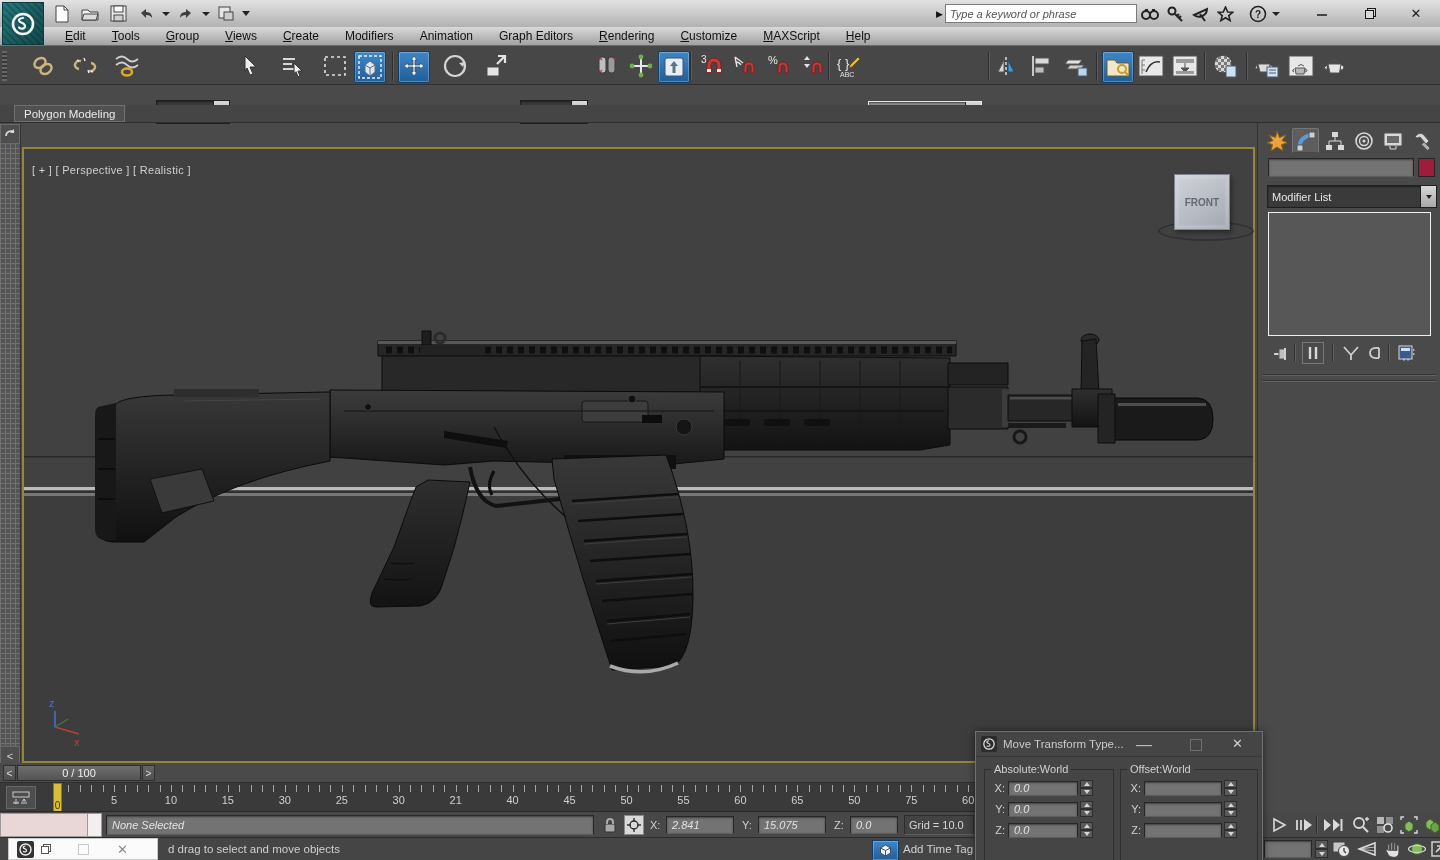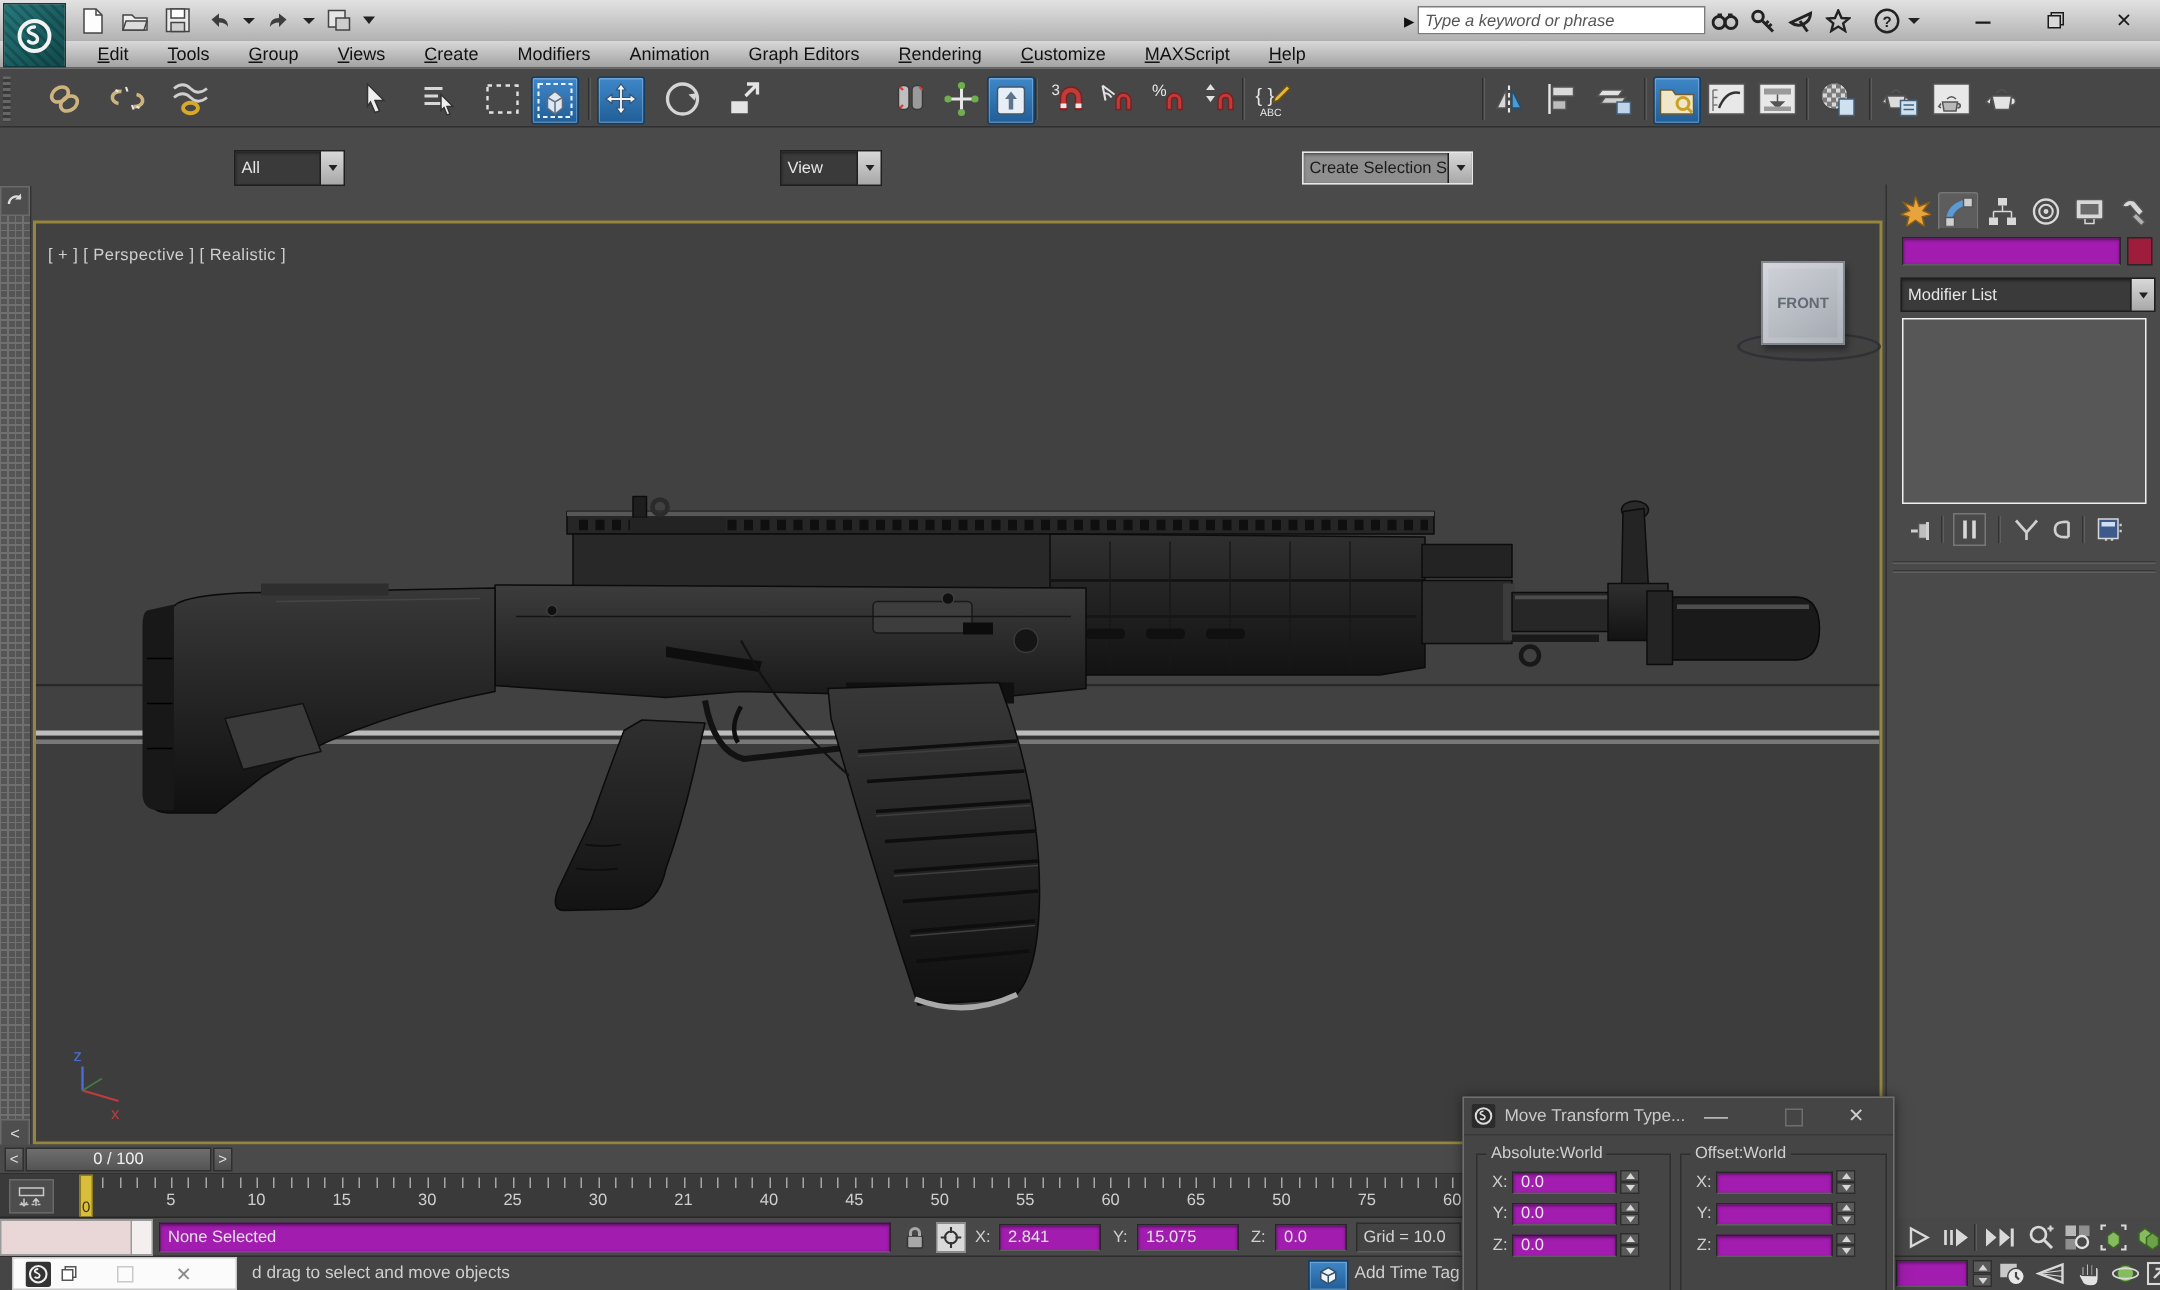--- a/index.html
+++ b/index.html
@@ -58,22 +58,22 @@
   .vp-label{position:absolute;left:8px;top:4px;font-size:11px;color:#cfcfcf;letter-spacing:.3px;margin-top:11px;}
   .viewcube{position:absolute;left:1150px;top:25px;width:56px;height:56px;
     background:linear-gradient(145deg,#d0d3da,#a3a8b0);border:1px solid #82878f;box-sizing:border-box;
     display:flex;align-items:center;justify-content:center;font-size:10px;font-weight:bold;color:#636a73;
     box-shadow:inset 0 0 0 4px rgba(255,255,255,.12), 2px 3px 4px rgba(0,0,0,.35);}
   .vc-ring{position:absolute;left:1134px;top:72px;width:92px;height:16px;border:2px solid #2d2f33;border-radius:50%;opacity:.85;}
   
   .cpanel{left:1257px;top:123px;width:183px;height:689px;background:#4a4a4a;border-left:1px solid #313131;box-sizing:border-box;}
   .ctab{position:absolute;top:5px;width:27px;height:25px;display:flex;align-items:center;justify-content:center;}
   .ctab.active{background:#5d5d5d;border:1px solid #757575;border-bottom-color:#4a4a4a;box-sizing:border-box;border-radius:2px 2px 0 0;}
-  .sunken{background:#a21caf;border:1px solid #272727;border-bottom-color:#5e5e5e;box-shadow:inset 0 1px 2px rgba(0,0,0,.45);
-    box-sizing:border-box;color:#e2e2e2;font-size:11px;display:flex;align-items:center;padding:0 5px;}
+  .sunken{background:#737373;border:1px solid #272727;border-bottom-color:#5e5e5e;box-shadow:inset 0 1px 2px rgba(0,0,0,.45);
+    box-sizing:border-box;color:#e2e2e2;font-size:11px;display:flex;align-items:center;padding:0 5px;font-style:italic;}
   .stackbox{position:absolute;left:10px;top:89px;width:163px;height:124px;background:#575757;border:1px solid #f0f0f0;box-sizing:border-box;}
   .sdiv{position:absolute;left:4px;width:175px;height:0;border-top:1px solid #383838;border-bottom:1px solid #5f5f5f;}
   
   .tslider-row{left:0;top:763px;width:1257px;height:20px;background:#4a4a4a;border-bottom:1px solid #2e2e2e;box-sizing:border-box;}
   .ts-btn{position:absolute;top:2px;width:13px;height:16px;background:linear-gradient(#666,#4e4e4e);border:1px solid #303030;
     box-sizing:border-box;color:#ddd;font-size:10px;display:flex;align-items:center;justify-content:center;}
   .ts-handle{position:absolute;left:17px;top:2px;width:124px;height:16px;background:linear-gradient(#6e6e6e,#545454);
     border:1px solid #2e2e2e;box-sizing:border-box;display:flex;align-items:center;justify-content:center;font-size:11px;color:#f0f0f0;}
   .ruler{left:0;top:783px;width:1257px;height:29px;background:#3a3a3a;border-bottom:1px solid #282828;box-sizing:border-box;overflow:hidden;}
   .tick{position:absolute;top:2px;width:1px;height:7px;background:#a5a5a5;}
@@ -459,20 +459,23 @@
         </svg>
     </div>
     <div class="ibtn" style="left:1320px">
       <svg width="26" height="24">
           <path d="M6 10h13l-1.5 9H8zM5 11l-3 3 2.5 1.5M19 11c3.5 0 3.5 5 0 5" fill="#e4e4e4" stroke="#555"></path>
           <path d="M9 8q3.5-4.5 7 0" fill="none" stroke="#555"></path>
         </svg>
     </div>
   </div>
 
+  <div class="abs poly-row">
+    <div class="poly-tab">Polygon Modeling</div>
+  </div>
 
   <div class="abs lstrip"></div>
   <div class="abs lstrip-btn" style="top:124px">
     <svg width="12" height="12">
         <path d="M2 8a5 5 0 0 1 8-4" fill="none" stroke="#dcdcdc" stroke-width="1.6"></path>
         <path d="M10 1v4H6z" fill="#dcdcdc"></path>
       </svg>
   </div>
   <div class="abs lstrip-btn" style="top:746px">&lt;</div>
 

